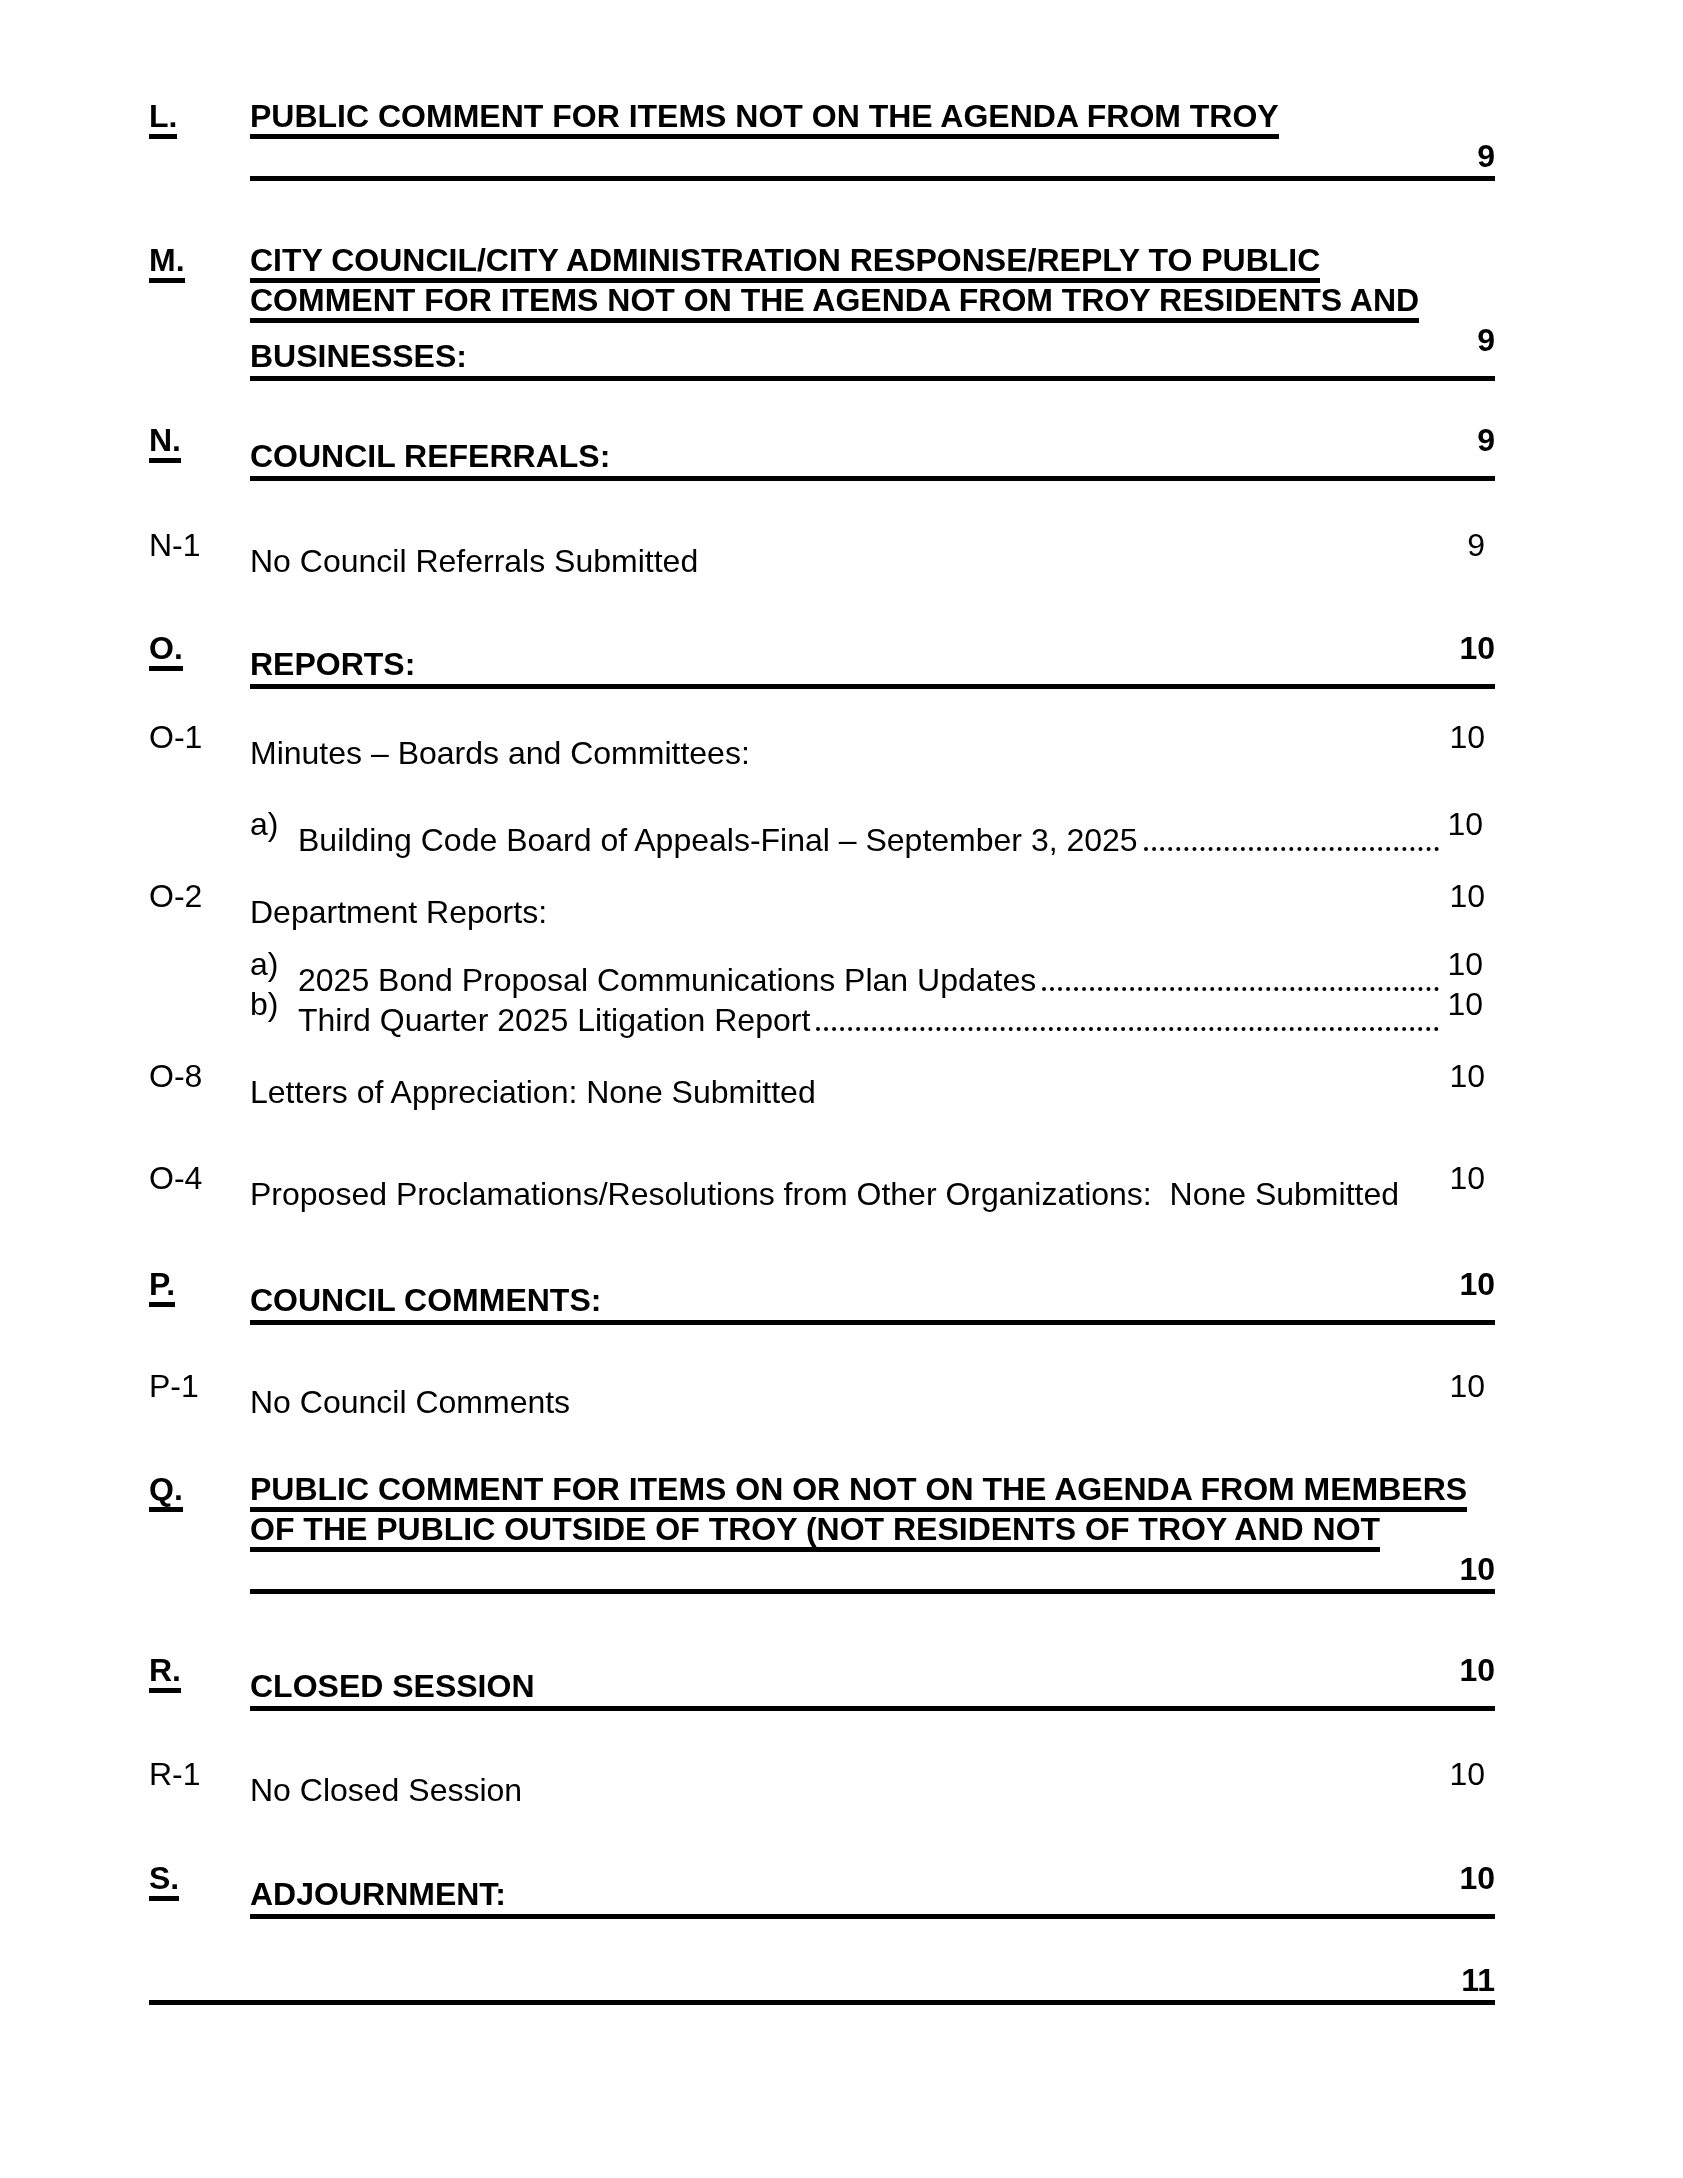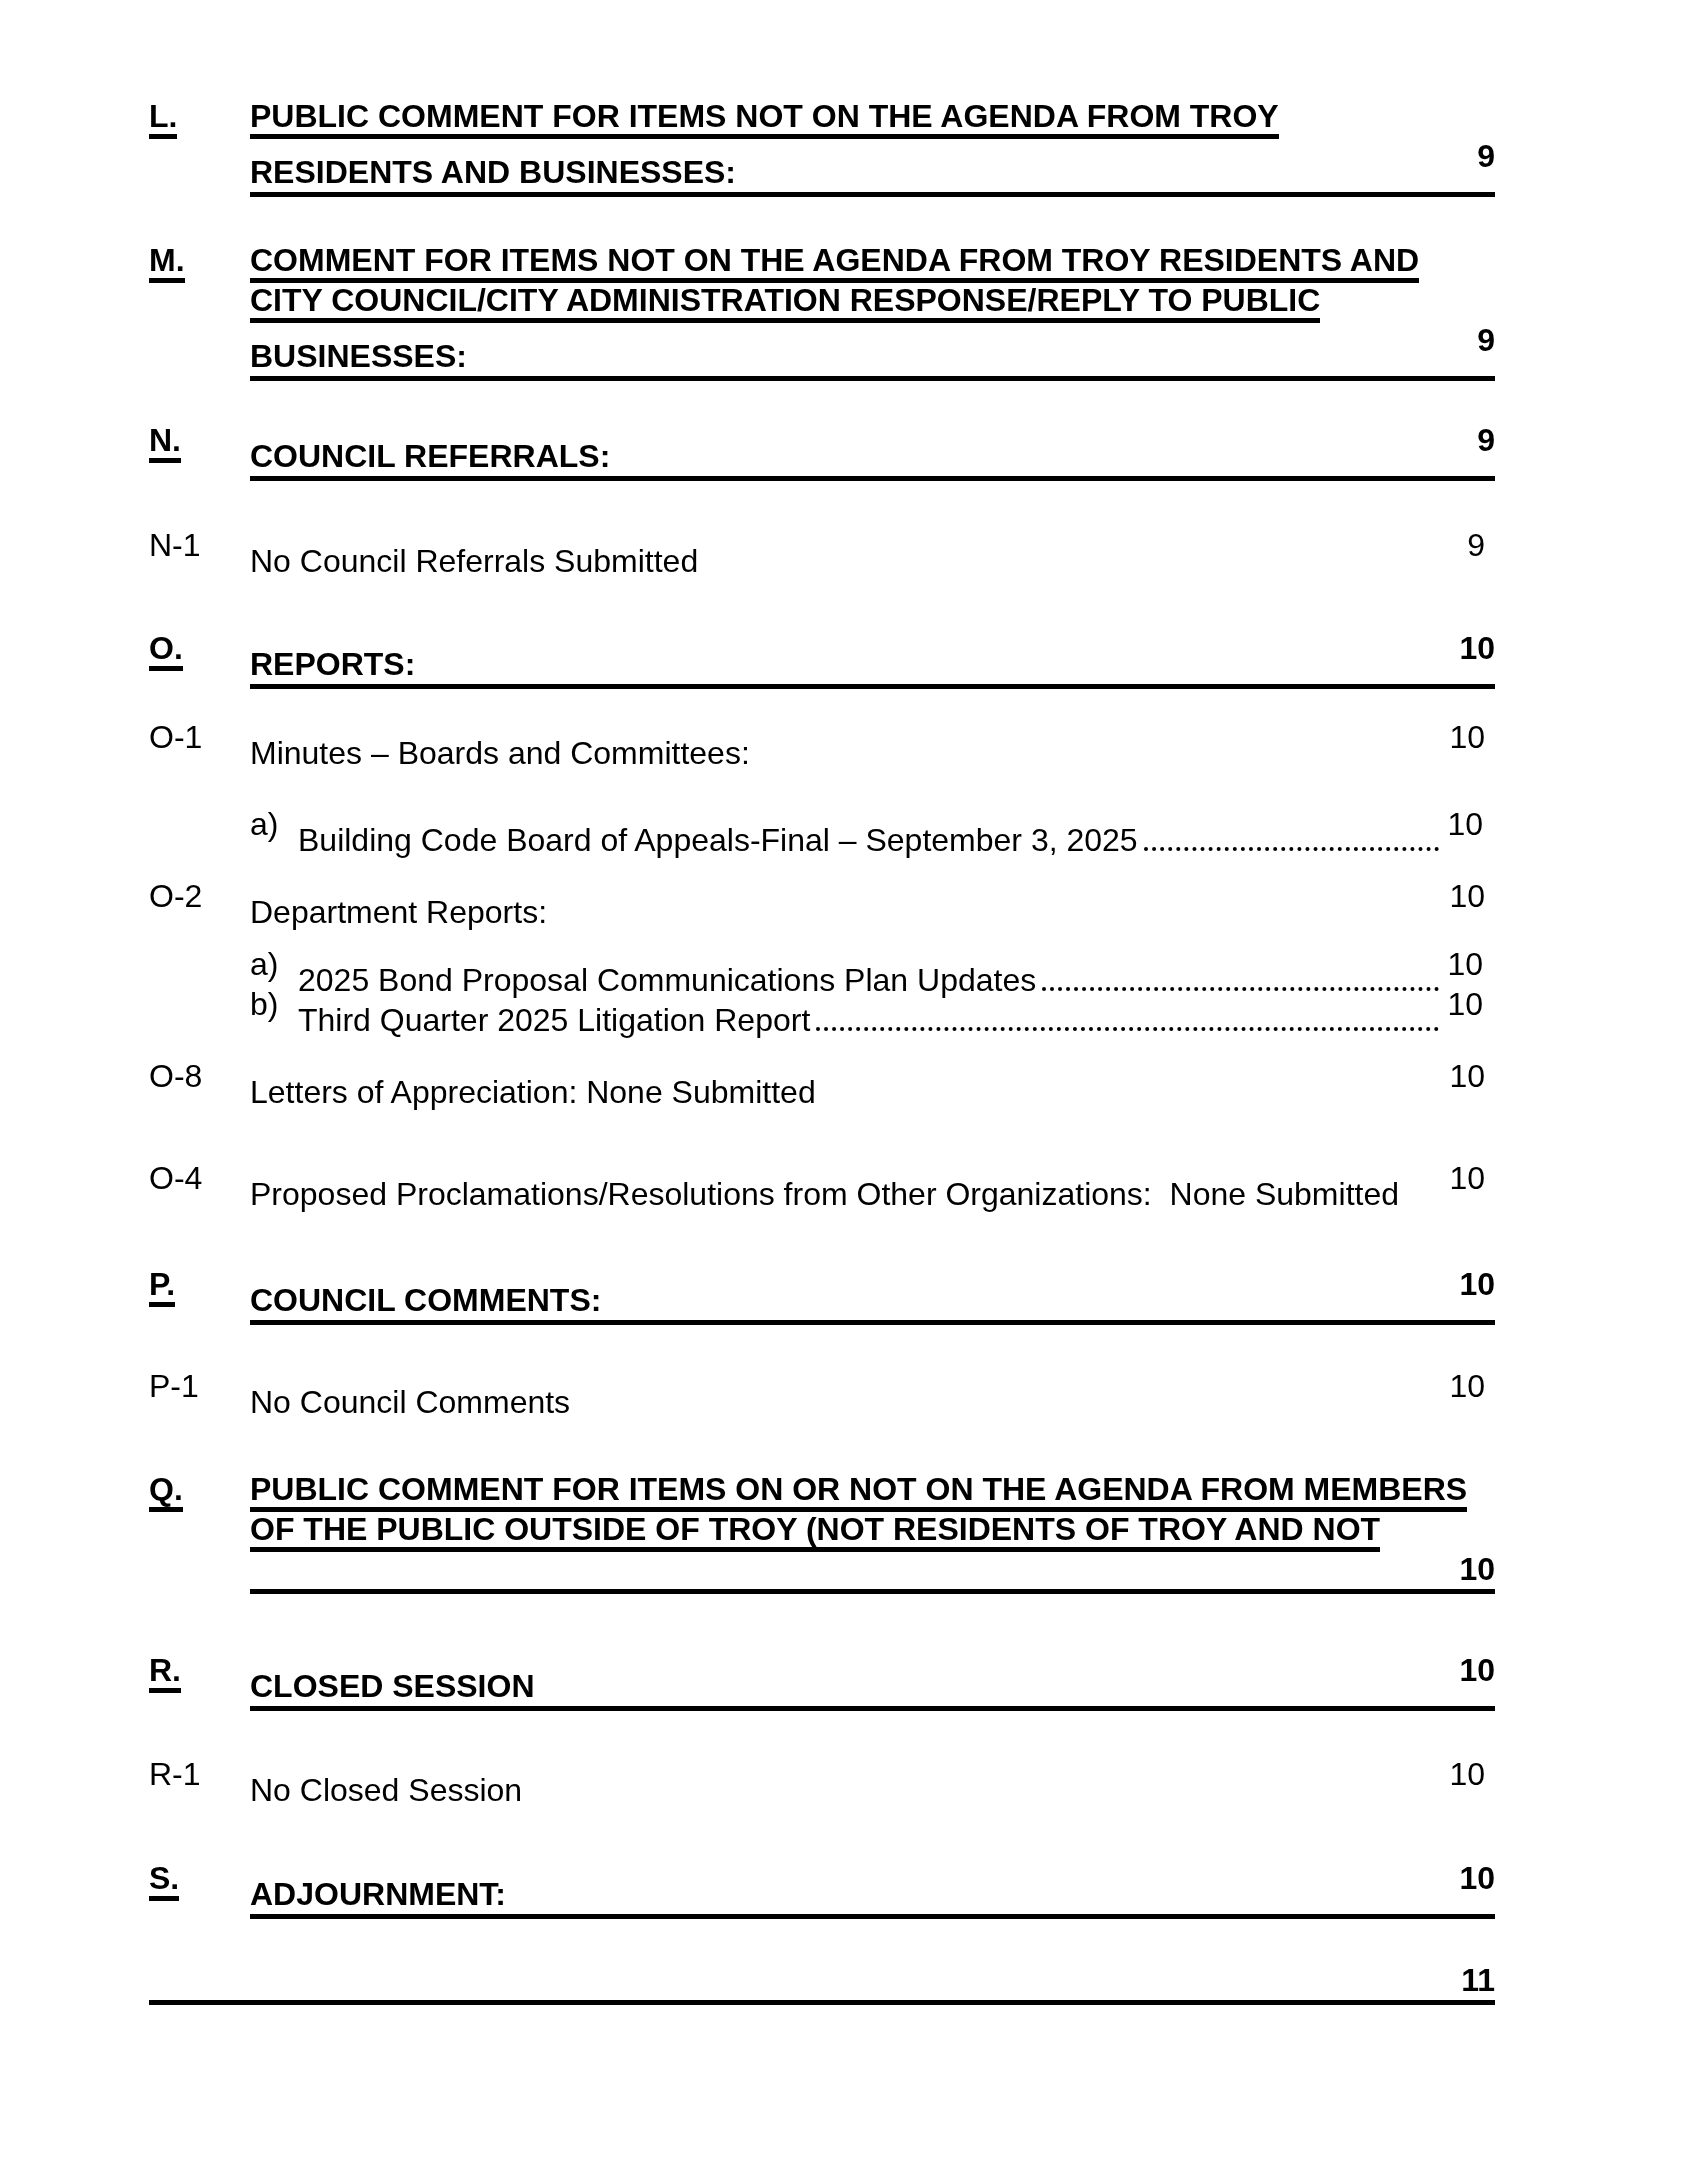--- a/index.html
+++ b/index.html
@@ -47,31 +47,30 @@
 </head>
 <body>
 
 <div class="page">
 
   <div class="entry heading" style="top:96px">
     <span class="eid"><span class="u">L.</span></span>
     <div class="body">
       <div class="hline"><span class="u t">PUBLIC COMMENT FOR ITEMS NOT ON THE AGENDA FROM TROY</span></div>
       <div class="hline last">
-          <span class="t">RESIDENTS AND BUSINESSES:</span>
           <span class="pg">9</span>
         </div>
     </div>
   </div>
 
   <div class="entry heading" style="top:240px">
     <span class="eid"><span class="u">M.</span></span>
     <div class="body">
+      <div class="hline"><span class="u t">CITY COUNCIL/CITY ADMINISTRATION RESPONSE/REPLY TO PUBLIC</span></div>
       <div class="hline"><span class="u t">COMMENT FOR ITEMS NOT ON THE AGENDA FROM TROY RESIDENTS AND</span></div>
-      <div class="hline"><span class="u t">CITY COUNCIL/CITY ADMINISTRATION RESPONSE/REPLY TO PUBLIC</span></div>
       <div class="hline last">
           <span class="t">BUSINESSES:</span>
           <span class="pg">9</span>
         </div>
     </div>
   </div>
 
   <div class="entry heading" style="top:420px">
     <span class="eid"><span class="u">N.</span></span>
     <div class="body">

